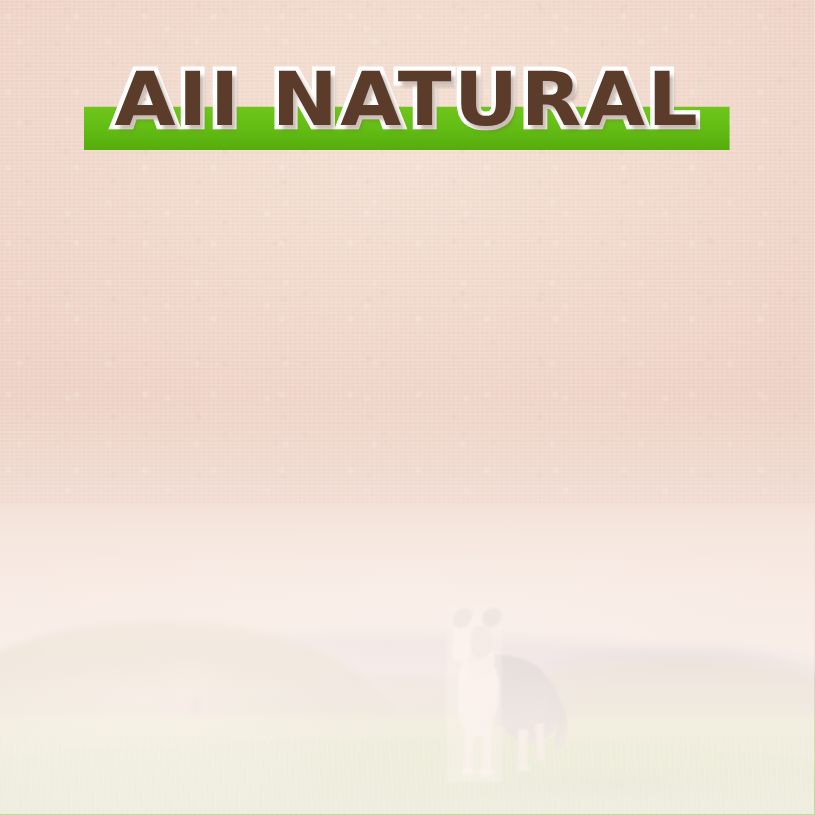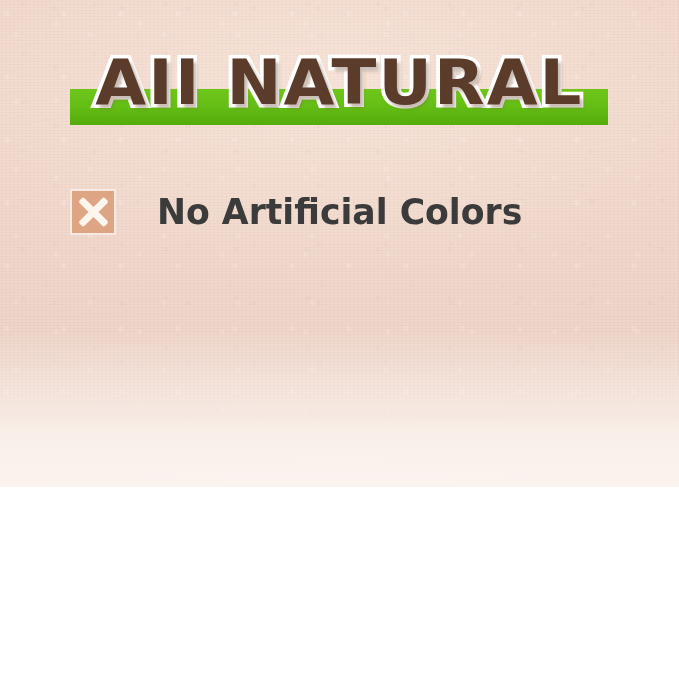--- a/index.html
+++ b/index.html
@@ -7,21 +7,21 @@
     padding: 0;
     background: #ffffff;
   }
   body {
     font-family: "Liberation Sans", sans-serif;
   }
 
   #poster {
     position: relative;
     width: 679px;
-    height: 487px;
+    height: 679px;
     overflow: hidden;
     background: #f1d9cd;
   }
 
   
   .bg-base {
     position: absolute;
     inset: 0;
     background:
       radial-gradient(ellipse 120% 70% at 50% 18%, #f7e2d6 0%, #f0d5c8 55%, #ecd0c3 100%);
@@ -364,23 +364,19 @@
     <div class="photo-fade"></div>
   </div>
 
   <div class="bg-haze"></div>
 
   <div class="banner"></div>
   <div class="title">AII NATURAL</div>
 
   <div class="claims">
 
-    <div class="claim-row">
-      <div class="x-box"></div>
-      <div class="claim-label">No Artificial Colors</div>
-    </div>
 
 
 
 
   </div>
 
 </div>
 
 </body></html>

